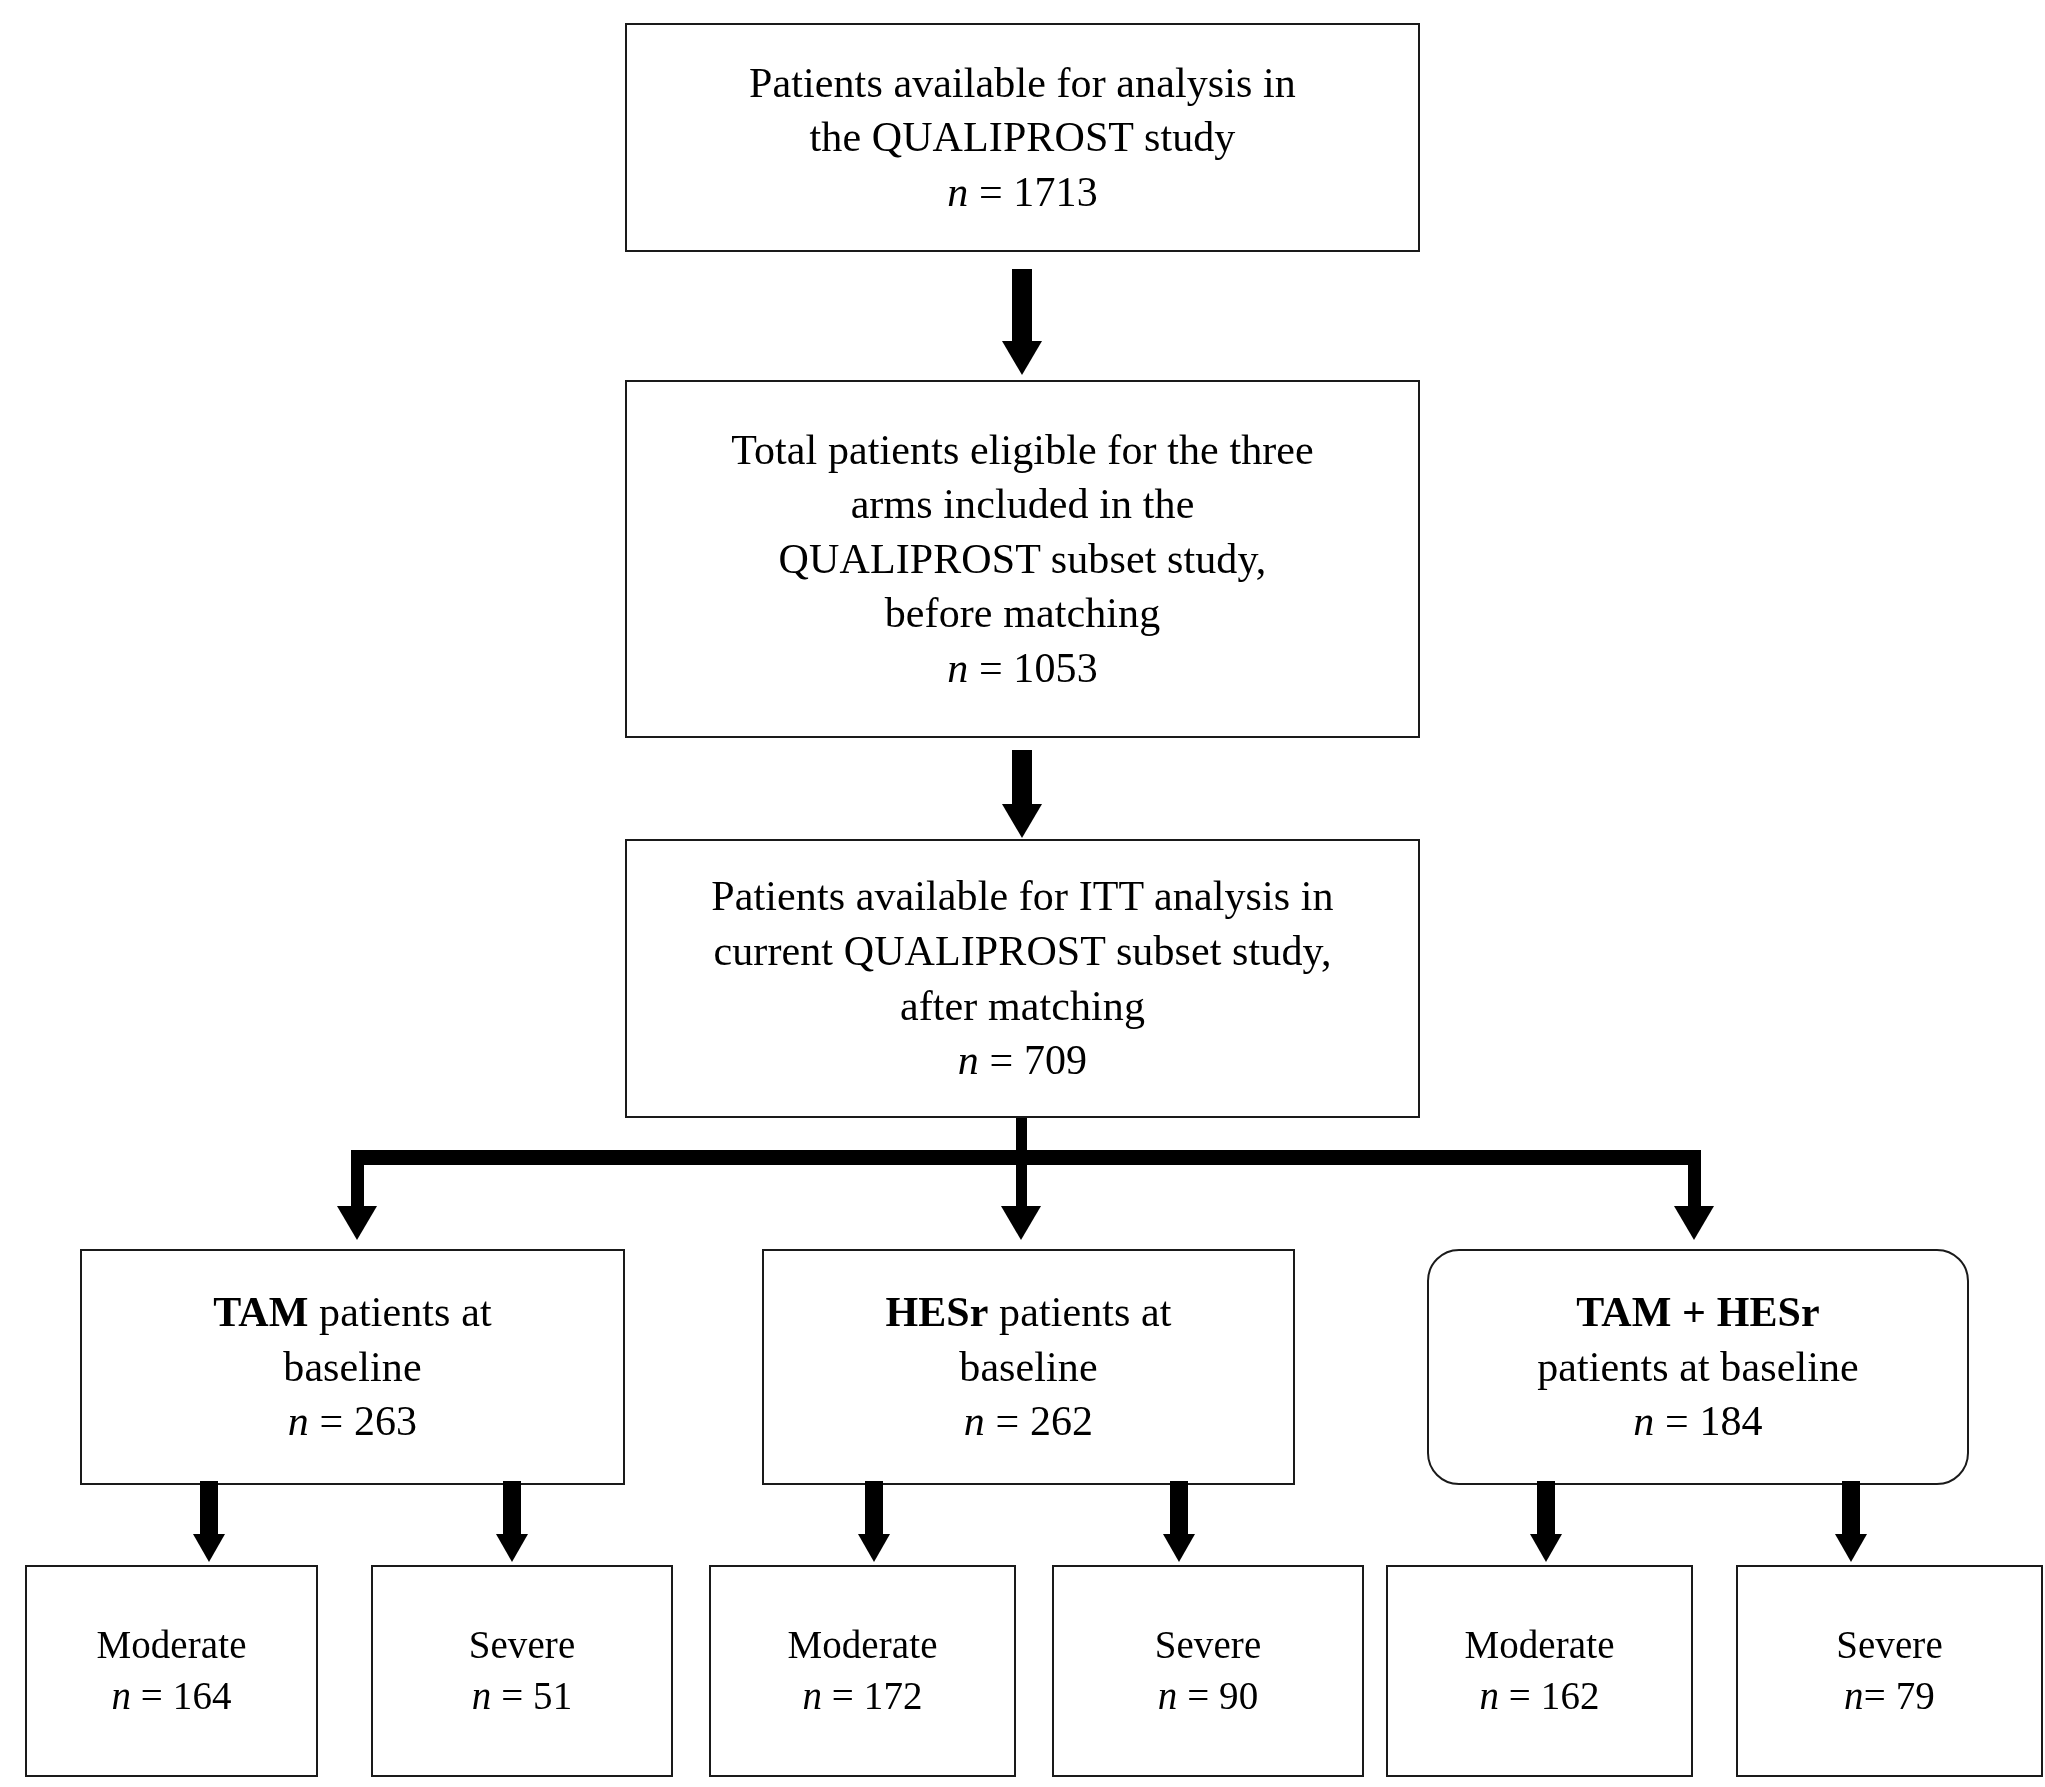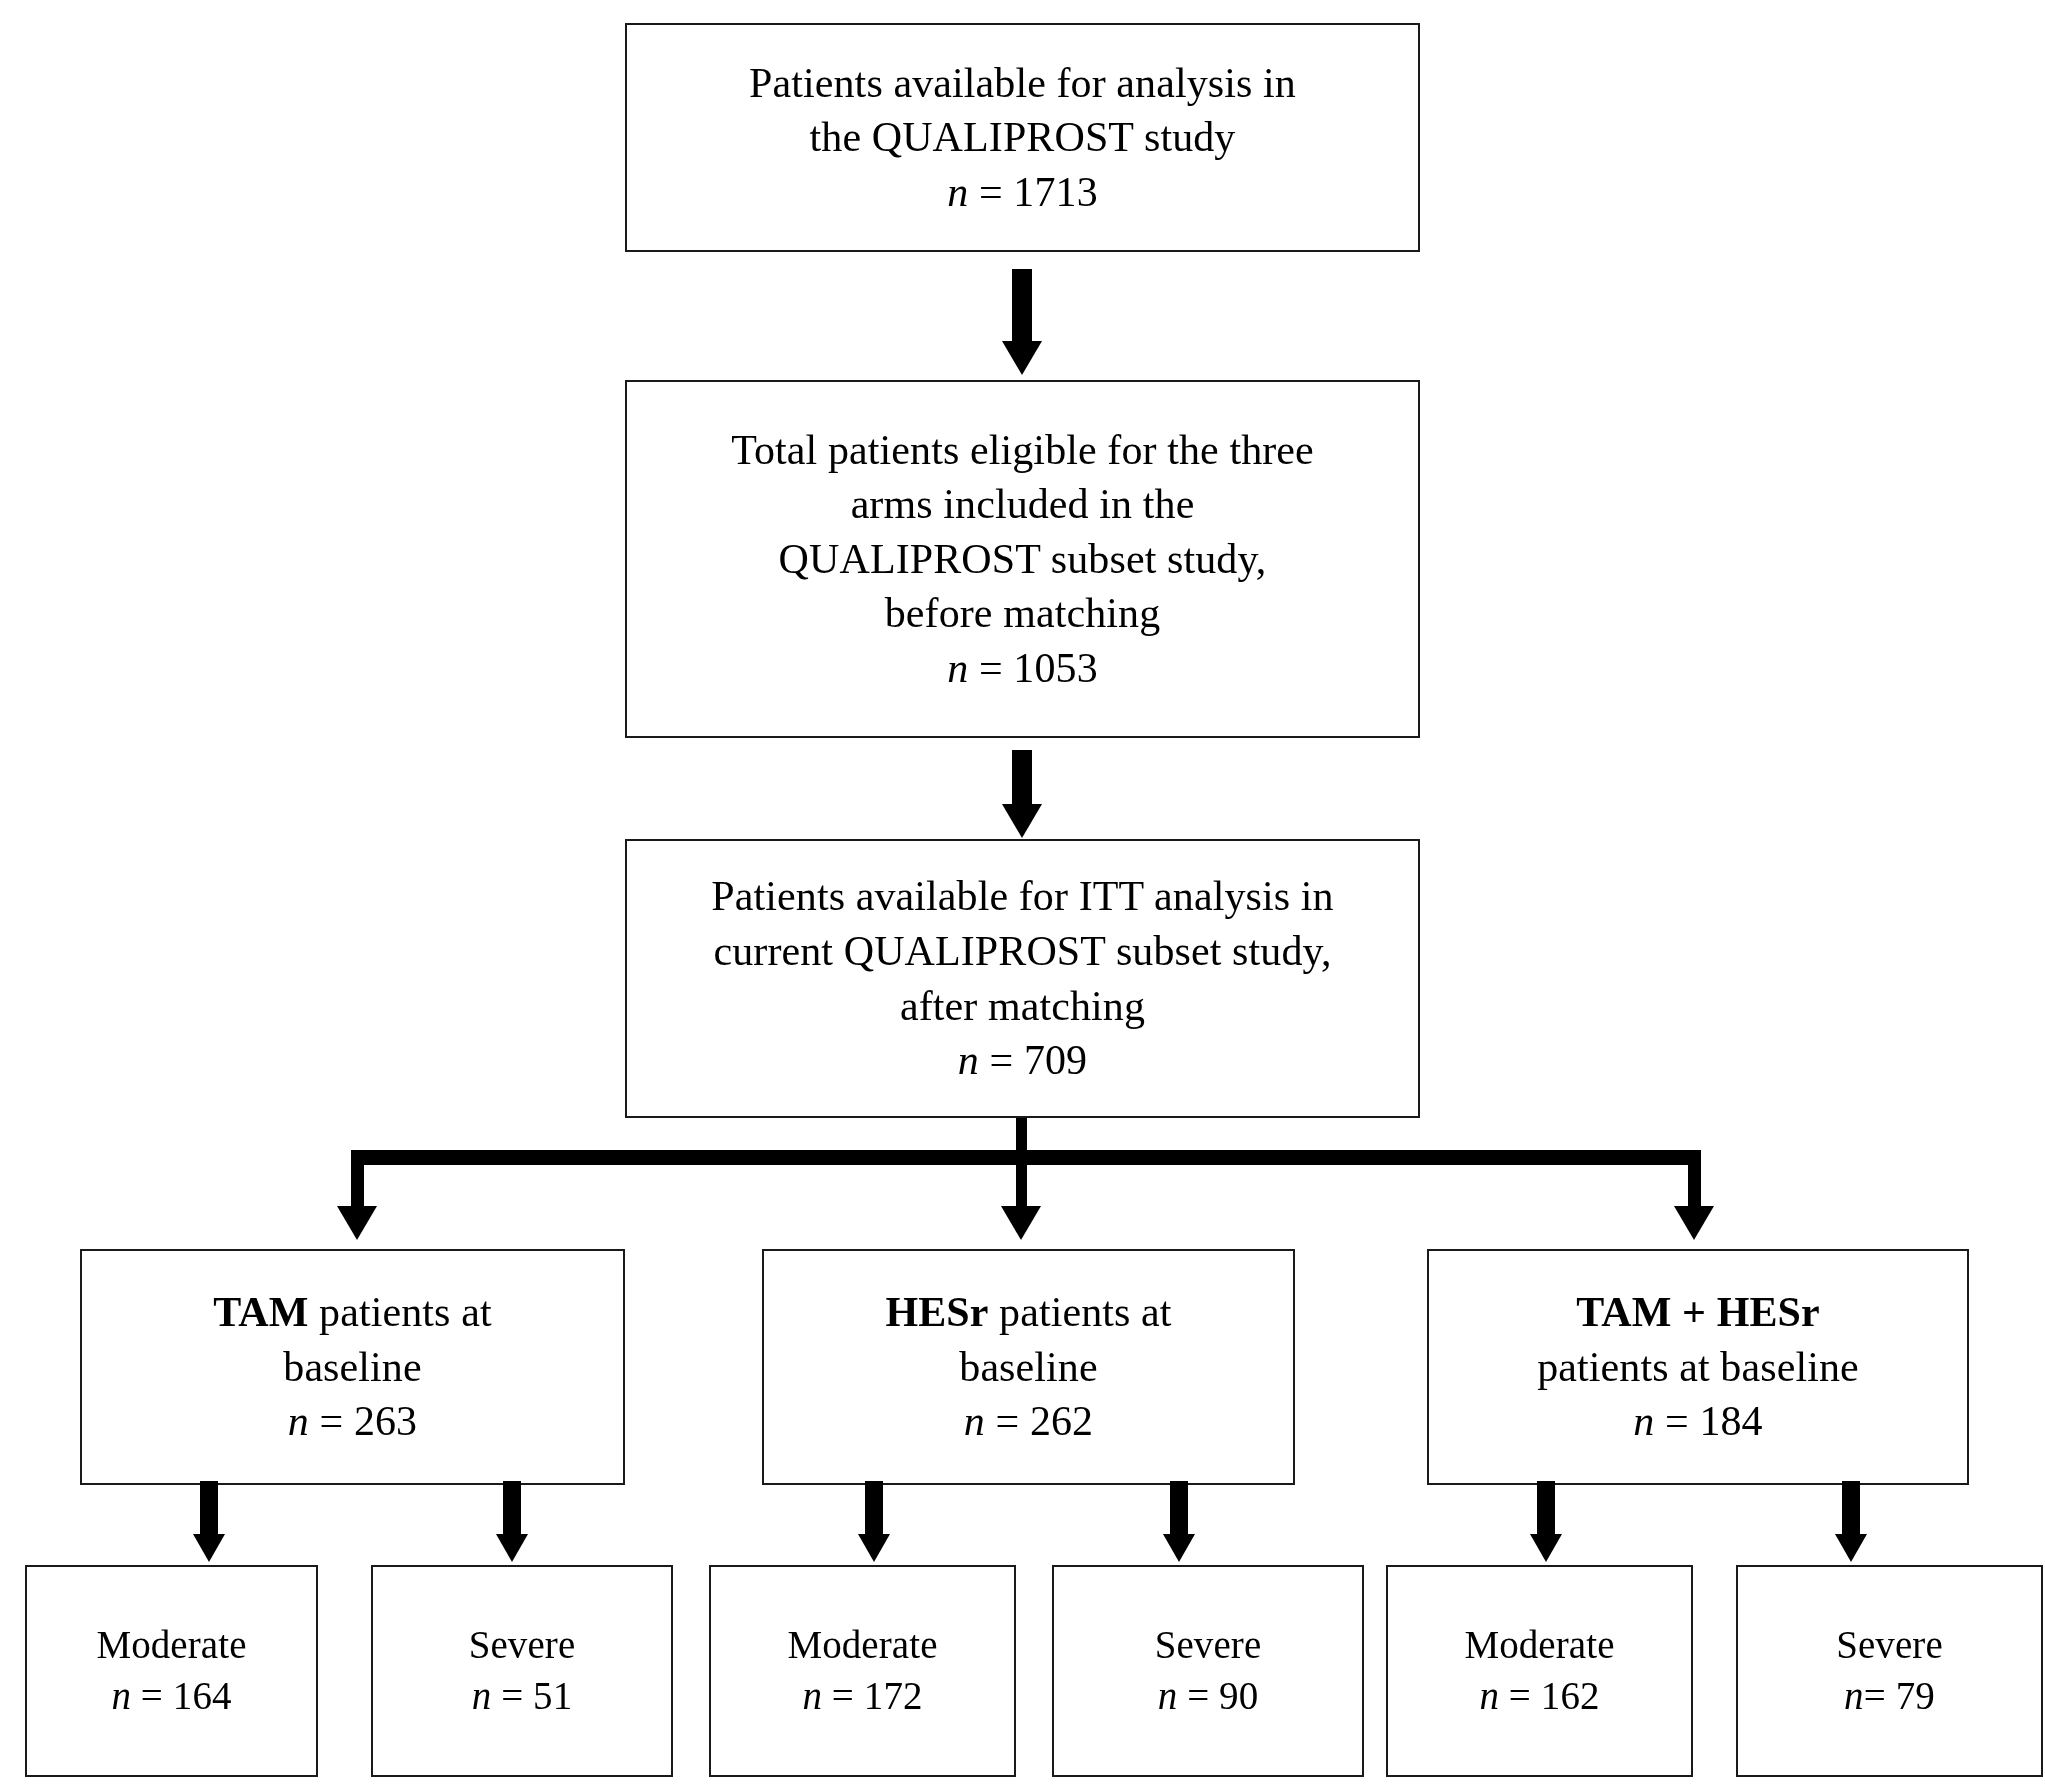--- a/index.html
+++ b/index.html
@@ -136,21 +136,21 @@
     <span class="line">baseline</span>
     <span class="nval"><i class="nitalic">n</i><span> = 262</span></span>
   </div>
 
   <div class="vline" style="left:865px; top:1481px; width:17.7px; height:59px;"></div>
   <div class="arrowhead small" style="left:858px; top:1534px;"></div>
 
   <div class="vline" style="left:1170px; top:1481px; width:17.7px; height:59px;"></div>
   <div class="arrowhead small" style="left:1163px; top:1534px;"></div>
 
-  <div class="node t-arm" style="left:1427px; top:1249px; width:542px; height:236px;">
+  <div class="node t-arm" style="left:1427px; top:1249px; width:542px; height:236px;border-radius:32px;">
     <span class="line"><b class="bold">TAM + HESr</b><span></span></span>
     <span class="line">patients at baseline</span>
     <span class="nval"><i class="nitalic">n</i><span> = 184</span></span>
   </div>
 
   <div class="vline" style="left:1537px; top:1481px; width:17.7px; height:59px;"></div>
   <div class="arrowhead small" style="left:1530px; top:1534px;"></div>
 
   <div class="vline" style="left:1842px; top:1481px; width:17.7px; height:59px;"></div>
   <div class="arrowhead small" style="left:1835px; top:1534px;"></div>

